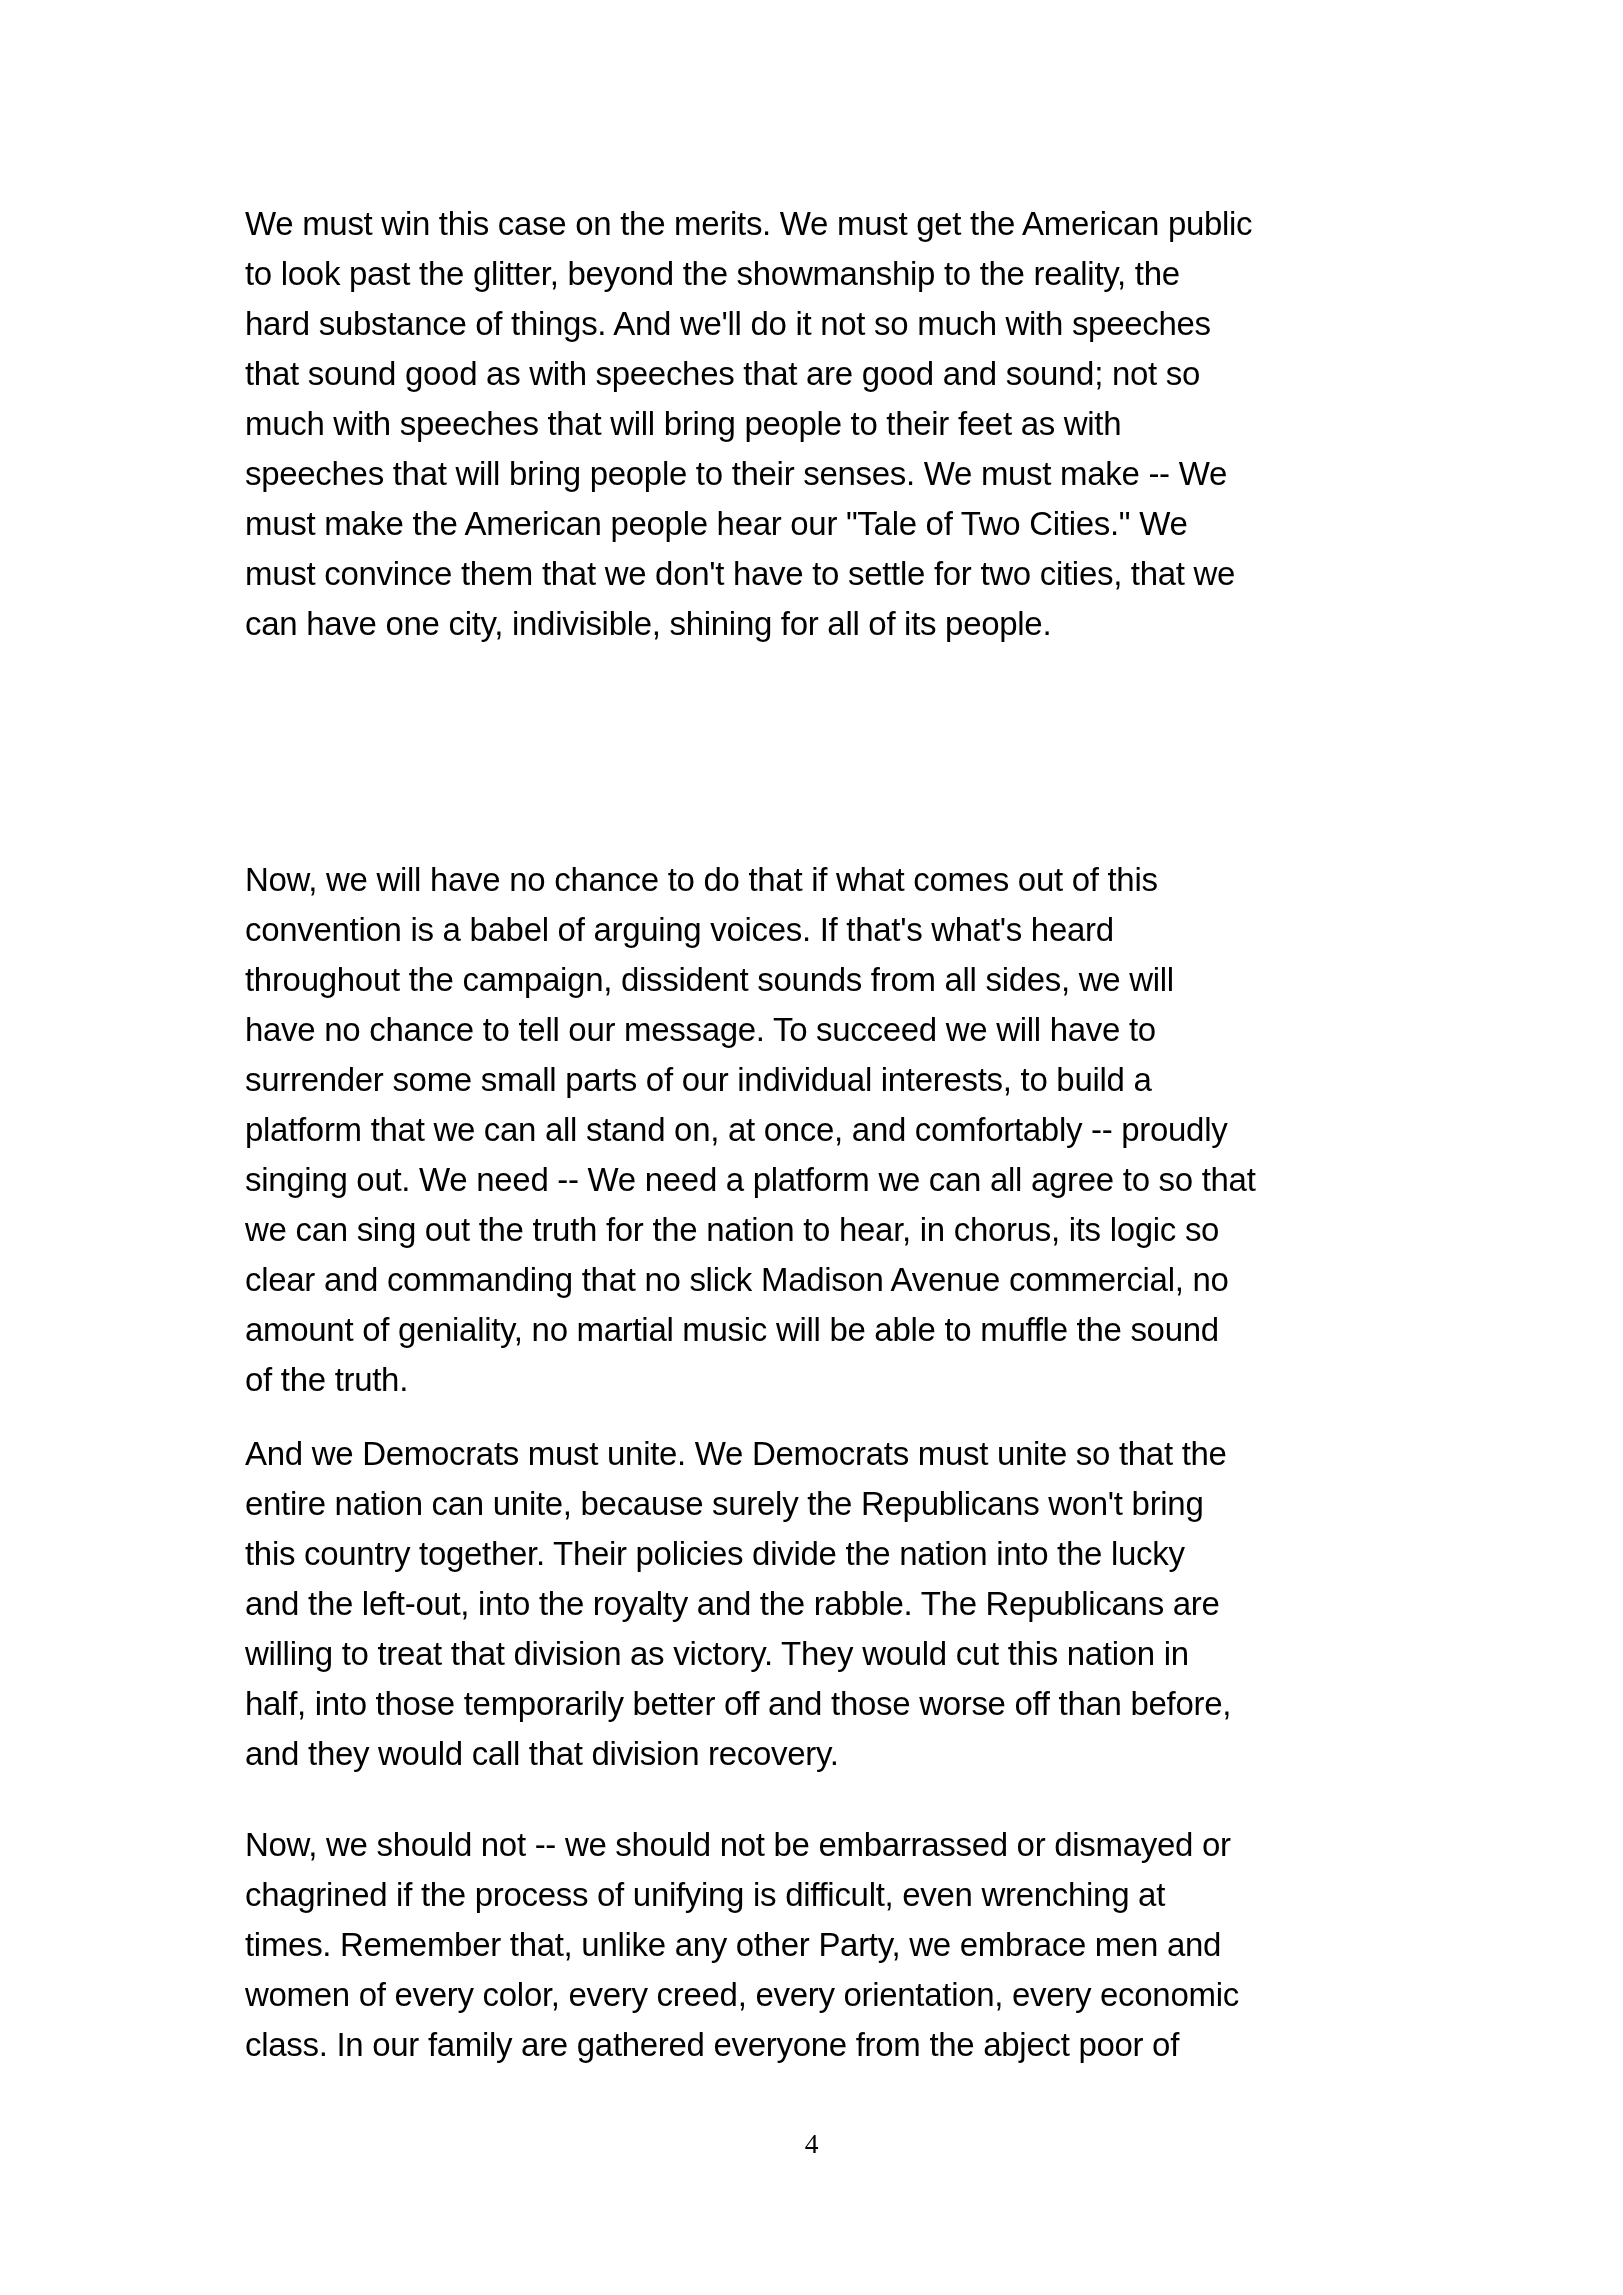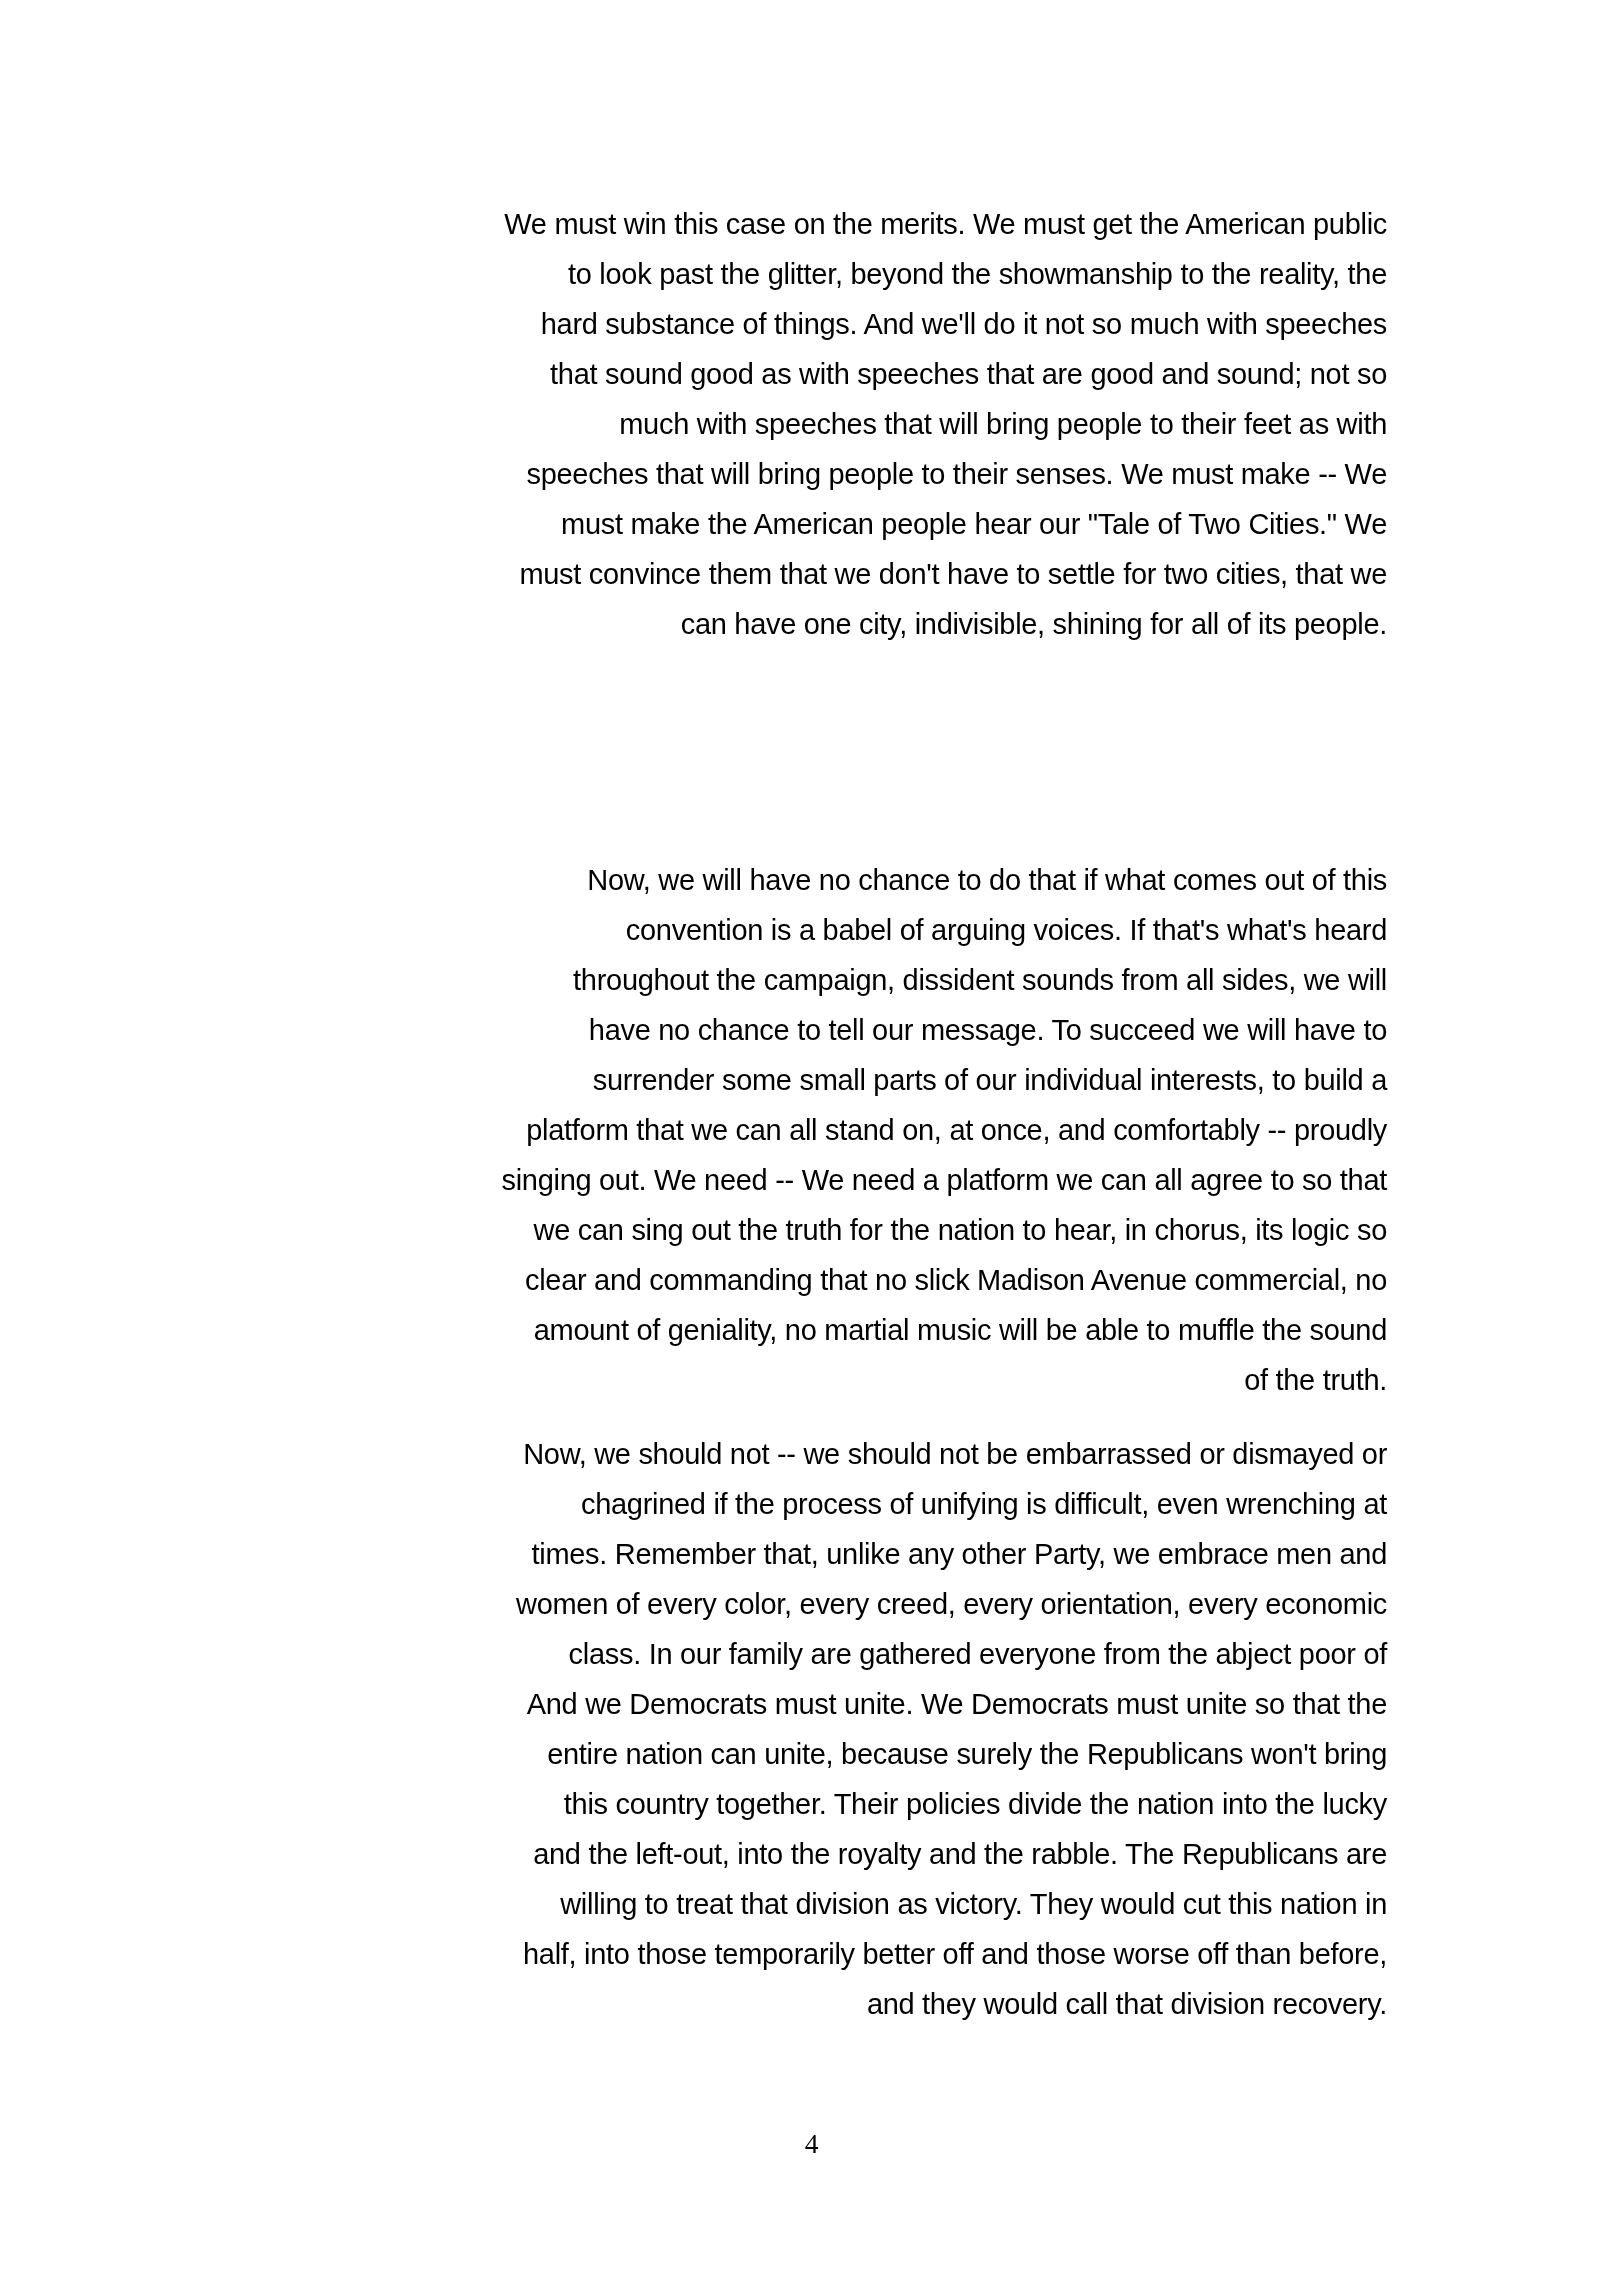--- a/index.html
+++ b/index.html
@@ -24,26 +24,25 @@
     overflow: hidden;
   }
   .page-body {
     position: absolute;
     left: 245px;
     top: 199px;
     width: 1142px;
   }
   .para {
     margin: 0;
-    font-size: 29px;
+    font-size: 33px;
     line-height: 50px;
     letter-spacing: -0.3px;
     white-space: pre;       
     color: #000000;
-    text-align: right;
   }
   .para.gap-after-small  { margin-bottom: 24px; }
   .para.gap-after-medium { margin-bottom: 41px; }
   .para.gap-after-large  { margin-bottom: 206px; } 
   .page-footer {
     position: absolute;
     left: 0;
     top: 2130px;
     width: 1623px;
     text-align: center;
@@ -73,31 +72,31 @@
 convention is a babel of arguing voices. If that's what's heard
 throughout the campaign, dissident sounds from all sides, we will
 have no chance to tell our message. To succeed we will have to
 surrender some small parts of our individual interests, to build a
 platform that we can all stand on, at once, and comfortably -- proudly
 singing out. We need -- We need a platform we can all agree to so that
 we can sing out the truth for the nation to hear, in chorus, its logic so
 clear and commanding that no slick Madison Avenue commercial, no
 amount of geniality, no martial music will be able to muffle the sound
 of the truth.</p>
-    <p class="para">Now, we should not -- we should not be embarrassed or dismayed or
-chagrined if the process of unifying is difficult, even wrenching at
-times. Remember that, unlike any other Party, we embrace men and
-women of every color, every creed, every orientation, every economic
-class. In our family are gathered everyone from the abject poor of</p>
     <p class="para gap-after-medium">And we Democrats must unite. We Democrats must unite so that the
 entire nation can unite, because surely the Republicans won't bring
 this country together. Their policies divide the nation into the lucky
 and the left-out, into the royalty and the rabble. The Republicans are
 willing to treat that division as victory. They would cut this nation in
 half, into those temporarily better off and those worse off than before,
 and they would call that division recovery.</p>
+    <p class="para">Now, we should not -- we should not be embarrassed or dismayed or
+chagrined if the process of unifying is difficult, even wrenching at
+times. Remember that, unlike any other Party, we embrace men and
+women of every color, every creed, every orientation, every economic
+class. In our family are gathered everyone from the abject poor of</p>
   </div>
 
   <div class="page-footer">
     <span class="page-number">4</span>
   </div>
 </div>
 
 
 </body></html>

